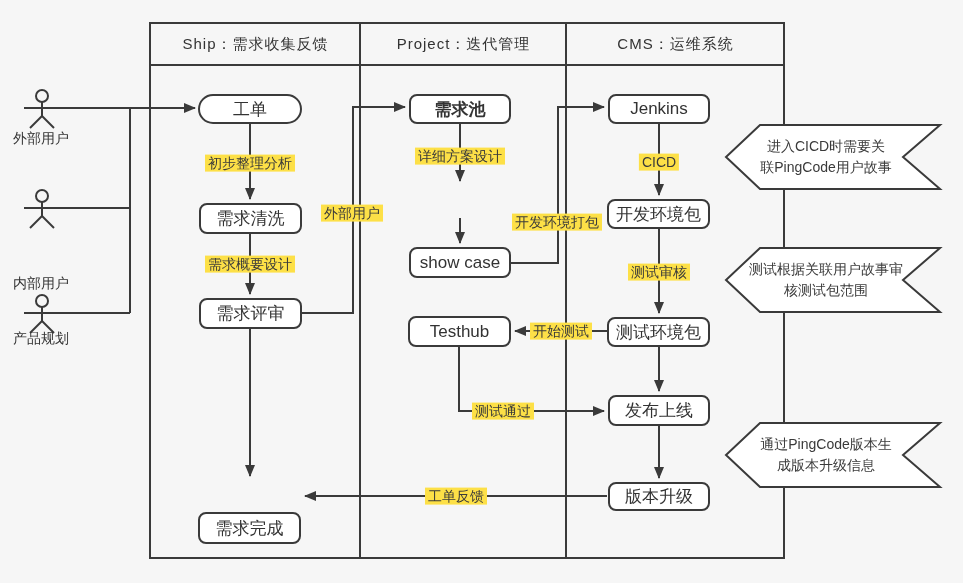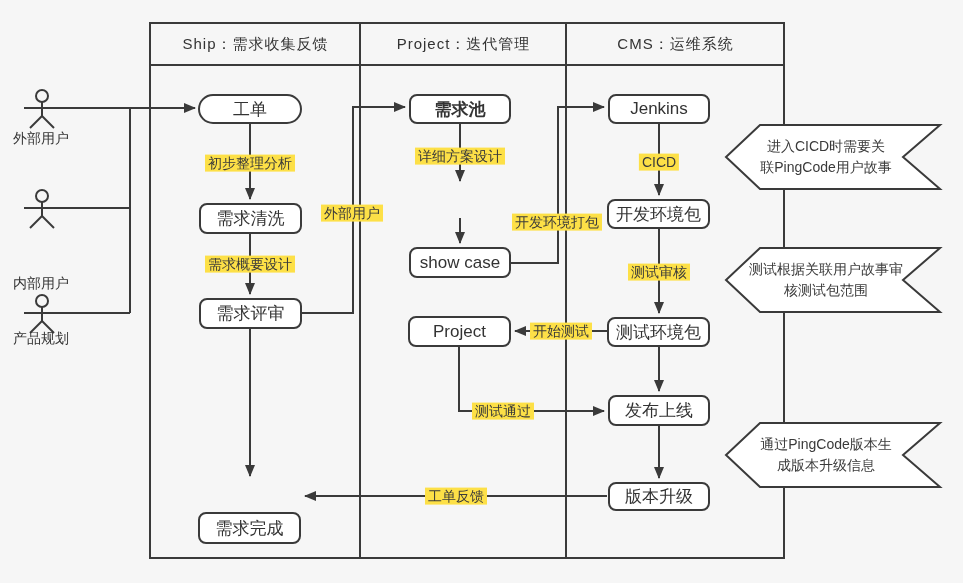--- a/index.html
+++ b/index.html
@@ -140,21 +140,21 @@
   <div class="actor-label" style="left:41px;top:239px;margin-top:45px;">内部用户</div>
   <div class="actor-label" style="left:41px;top:339px;">产品规划</div>
 
   <div class="node pill" style="left:198px;top:94px;width:104px;height:30px;">工单</div>
   <div class="node" style="left:199px;top:203px;width:103px;height:31px;">需求清洗</div>
   <div class="node" style="left:199px;top:298px;width:103px;height:31px;">需求评审</div>
   <div class="node" style="left:198px;top:480px;width:103px;height:32px;margin-top:32px;">需求完成</div>
 
   <div class="node" style="left:409px;top:94px;width:102px;height:30px;font-weight:bold;">需求池</div>
   <div class="node" style="left:409px;top:247px;width:102px;height:31px;">show case</div>
-  <div class="node" style="left:408px;top:316px;width:103px;height:31px;">Project</div>
+  <div class="node" style="left:408px;top:316px;width:103px;height:31px;">Testhub</div>
 
   <div class="node" style="left:608px;top:94px;width:102px;height:30px;">Jenkins</div>
   <div class="node" style="left:607px;top:199px;width:103px;height:30px;">开发环境包</div>
   <div class="node" style="left:607px;top:317px;width:103px;height:30px;">测试环境包</div>
   <div class="node" style="left:608px;top:395px;width:102px;height:31px;">发布上线</div>
   <div class="node" style="left:608px;top:482px;width:102px;height:29px;">版本升级</div>
 
   <span class="edge-label" style="left:250px;top:163px;">初步整理分析</span>
   <span class="edge-label" style="left:250px;top:264px;">需求概要设计</span>
   <span class="edge-label" style="left:352px;top:213px;">外部用户</span>

